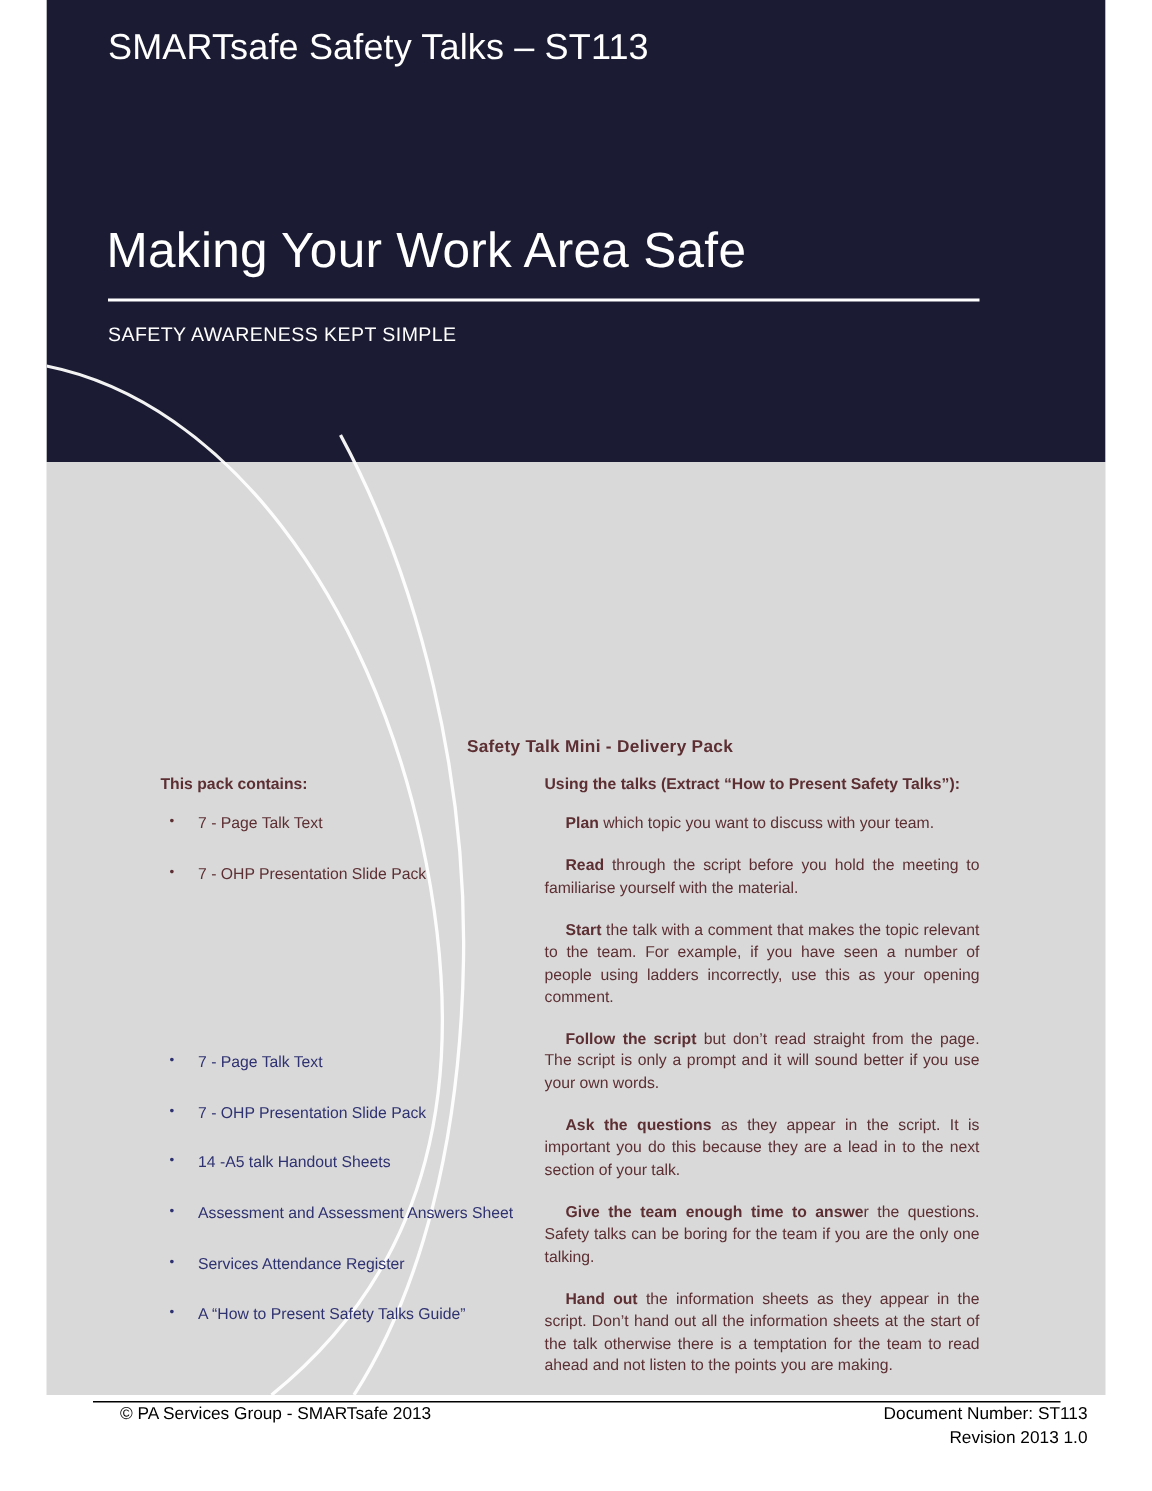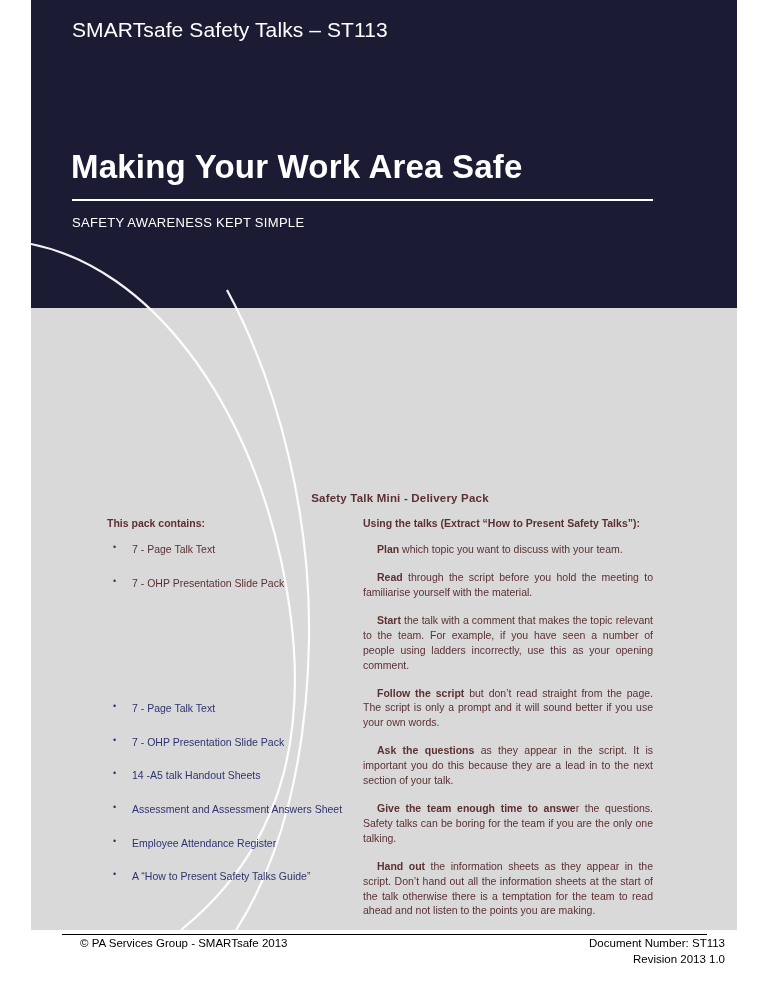--- a/index.html
+++ b/index.html
@@ -43,32 +43,32 @@
     height: 308px;
     background: #1b1c33;
     overflow: hidden;
   }
 
   .eyebrow {
     position: absolute;
     left: 41px;
     top: 18px;
     color: #ffffff;
-    font-size: 21px;
+    font-size: 24px;
     letter-spacing: 0.1px;
     white-space: nowrap;
   }
 
   .maintitle {
     position: absolute;
     left: 40px;
     top: 148px;
     color: #ffffff;
     font-size: 33px;
-    font-weight: bold;
+    font-weight: normal;
     letter-spacing: 0.2px;
     white-space: nowrap;
     margin: 0;
   }
 
   .titlerule {
     position: absolute;
     left: 41px;
     top: 199px;
     width: 581px;
@@ -232,21 +232,21 @@
       <div class="h-bold">This pack contains:</div>
       <div class="bullet">7 - Page Talk Text</div>
       <div class="bullet">7 - OHP Presentation Slide Pack</div>
     </div>
 
     <div class="lowerleft">
       <div class="bullet navy-txt">7 - Page Talk Text</div>
       <div class="bullet navy-txt">7 - OHP Presentation Slide Pack</div>
       <div class="bullet navy-txt">14 -A5 talk Handout Sheets</div>
       <div class="bullet navy-txt">Assessment and  Assessment Answers Sheet</div>
-      <div class="bullet navy-txt">Employee Attendance Register</div>
+      <div class="bullet navy-txt">Services Attendance Register</div>
       <div class="bullet navy-txt">A “How to Present Safety Talks Guide”</div>
     </div>
 
     <div class="col-right">
       <div class="h-bold">Using the talks (Extract “How to Present Safety Talks”):</div>
       <div class="para"><b>Plan</b> which topic you want to discuss with your team.</div>
       <div class="para"><b>Read</b> through the script before you hold the meeting to familiarise yourself with the material.</div>
       <div class="para"><b>Start</b> the talk with a comment that makes the topic relevant to the team.  For example, if you have seen a number of people using ladders incorrectly, use this as your opening comment.</div>
       <div class="para"><b>Follow the script</b> but don’t read straight from the page.  The script is only a prompt and it will sound better if you use your own words.</div>
       <div class="para"><b>Ask the questions</b> as they appear in the script.  It is important you do this because they are a lead in to the next section of your talk.</div>

